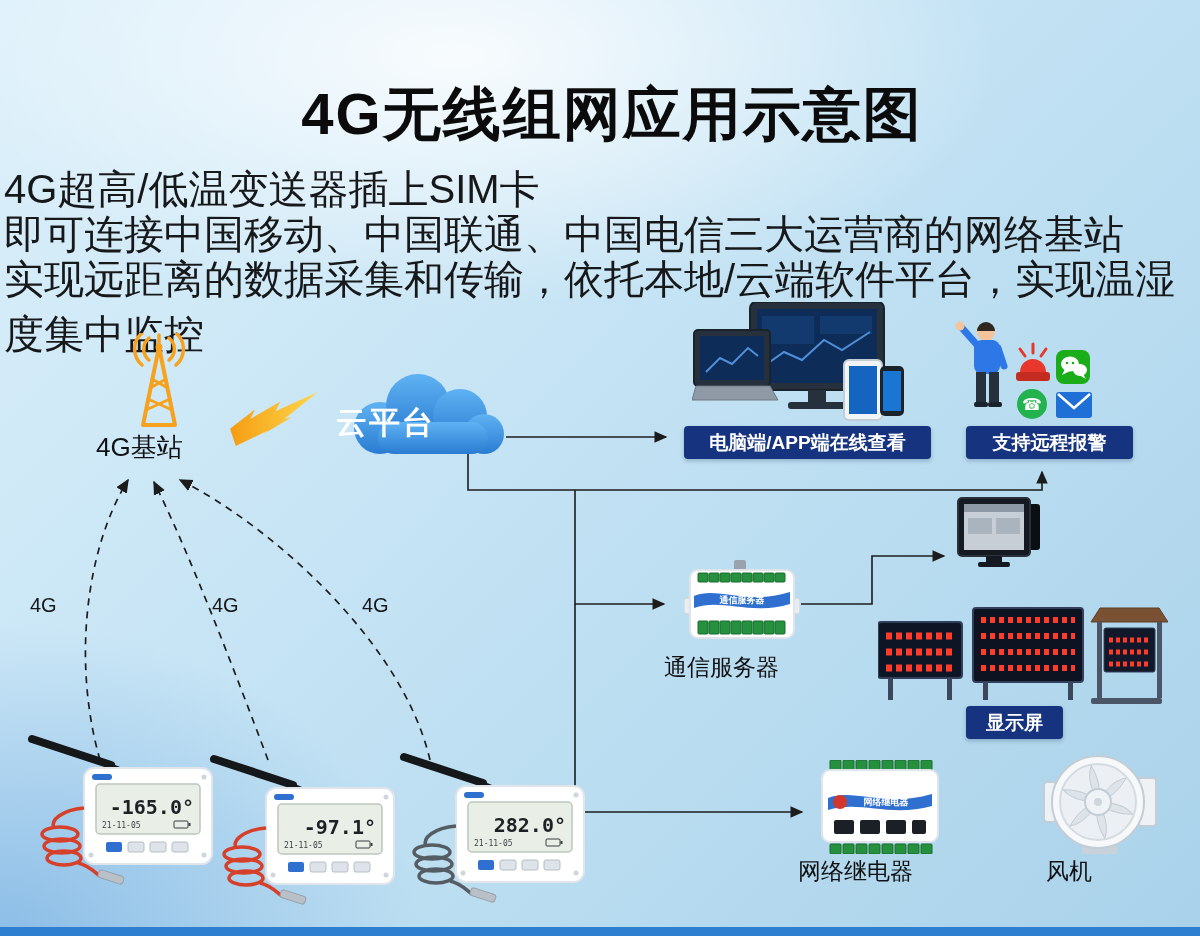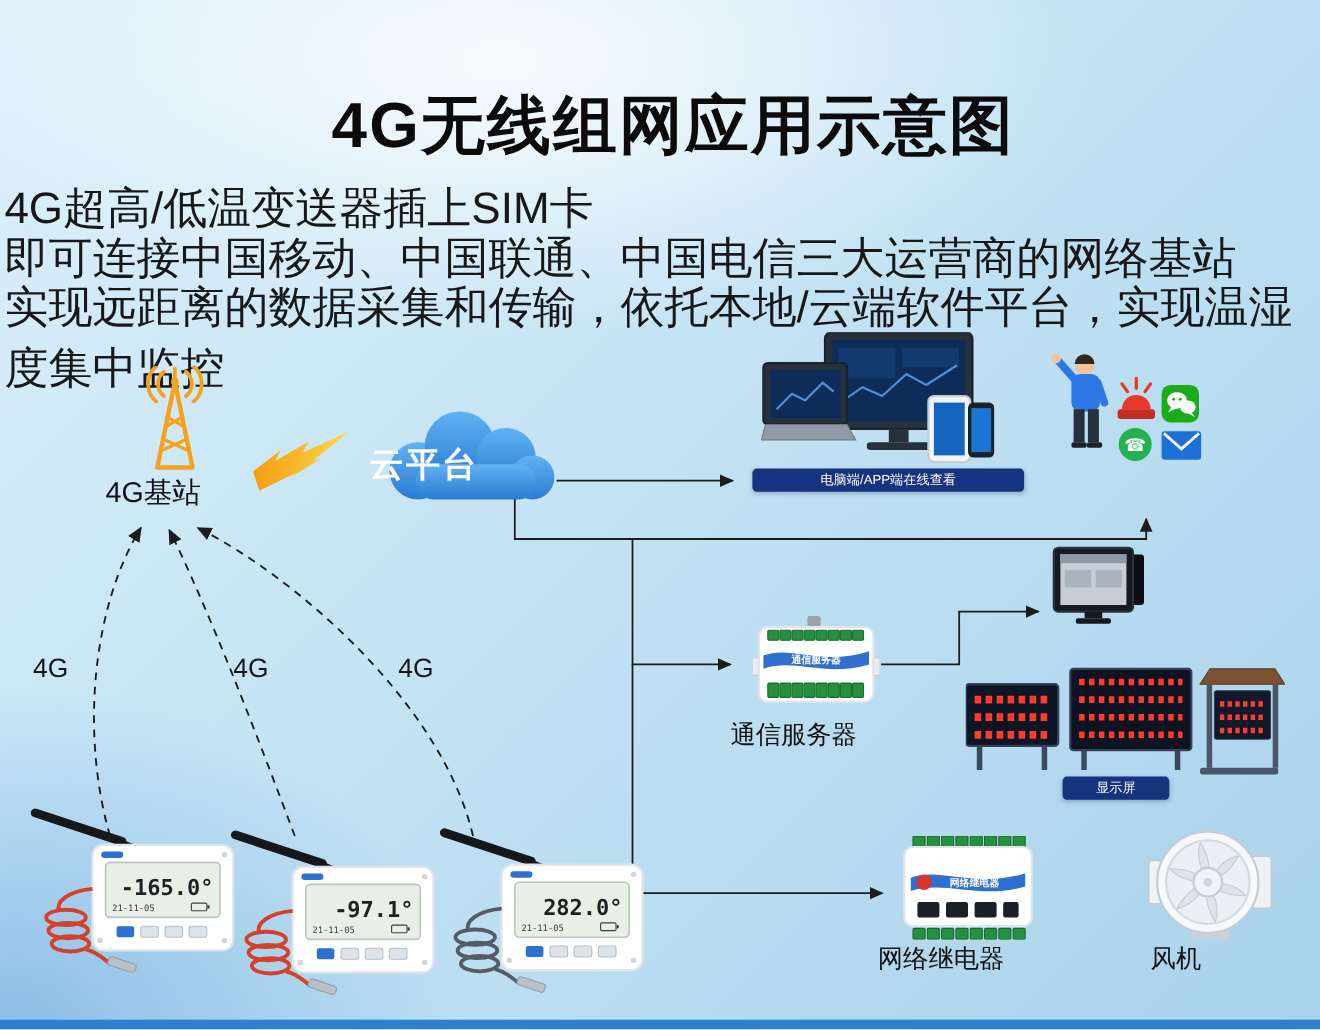--- a/index.html
+++ b/index.html
@@ -8,27 +8,27 @@
     background:
       radial-gradient(900px 420px at 38% 6%, rgba(255,255,255,.85), rgba(255,255,255,0) 60%),
       radial-gradient(700px 520px at 0% 100%, rgba(47,127,208,.38), rgba(47,127,208,0) 60%),
       linear-gradient(135deg,#dcf0fa 0%,#c4e3f4 45%,#a9d2ea 100%);}
   .title{position:absolute;top:64px;left:0;width:100%;text-align:center;
     font-size:58px;font-weight:800;color:#0b0b0c;letter-spacing:2px;margin:12px}
   .sub{position:absolute;left:4px;width:100%;text-align:left;font-size:40px;color:#17181a;margin:0}
   .sub.s1{top:162px}.sub.s2{top:207px}.sub.s3{top:252px}
   .node{position:absolute}
   .badge{position:absolute;display:flex;align-items:center;justify-content:center;
-    background:#16337f;color:#fff;font-weight:400;font-size:12px;height:21px;border-radius:4px;
+    background:#16337f;color:#fff;font-weight:700;font-size:19px;height:33px;border-radius:4px;
     white-space:nowrap;box-shadow:0 2px 4px rgba(10,30,80,.25);padding:0 10px;box-sizing:border-box}
   .caption{position:absolute;font-size:23px;color:#101113}
   .caption.big{font-size:26px}
   .cloud-label{position:absolute;left:0;top:36px;width:100%;text-align:left;color:#fff;
     font-size:31px;font-weight:800;letter-spacing:2px}
-  .u4g{position:absolute;font-size:24px;color:#17181a}
+  .u4g{position:absolute;font-size:20px;color:#17181a}
   .bottom-strip{position:absolute;left:0;bottom:0;width:100%;height:9px;background:#2f7fd0}
   .wires{position:absolute;left:0;top:0}
   .logger{--cable:#d6402a}
   .logger.dark{--cable:#565c63}
 </style>
 </head>
 <body>
 
 <div class="stage">
 
@@ -164,20 +164,21 @@
     </g>
     <g>
       <circle cx="82" cy="90" r="15" fill="#22b24e"></circle>
       <text x="82" y="96" text-anchor="middle" font-size="16" fill="#ffffff">☎</text>
     </g>
     <g>
       <rect x="106" y="78" width="36" height="26" rx="3" fill="#1e6fd6"></rect>
       <polyline points="108,80 124,94 140,80" fill="none" stroke="#ffffff" stroke-width="2.5"></polyline>
     </g>
   </svg>
+  <div class="badge" style="left:966px;top:426px;width:167px">支持远程报警</div>
 
   <svg class="node" style="left:952px;top:496px" viewBox="0 0 100 72" width="100" height="72">
     <rect x="72" y="8" width="16" height="46" rx="3" fill="#0b0e12"></rect>
     <rect x="6" y="2" width="72" height="58" rx="4" fill="#141922" stroke="#2a313b" stroke-width="2"></rect>
     <rect x="12" y="8" width="60" height="46" fill="#c7ced6"></rect>
     <rect x="12" y="8" width="60" height="8" fill="#8d99a6"></rect>
     <rect x="16" y="22" width="24" height="16" fill="#aab4bf"></rect>
     <rect x="44" y="22" width="24" height="16" fill="#aab4bf"></rect>
     <rect x="34" y="60" width="16" height="6" fill="#141922"></rect>
     <rect x="26" y="66" width="32" height="5" rx="2" fill="#141922"></rect>

